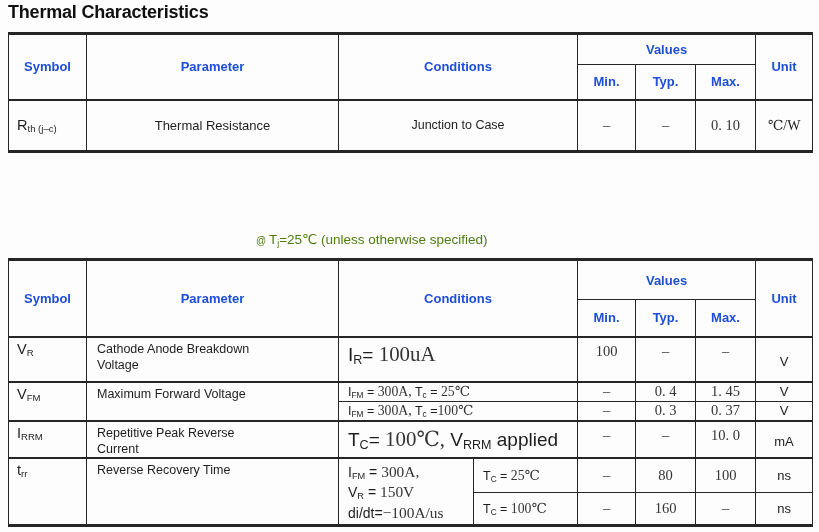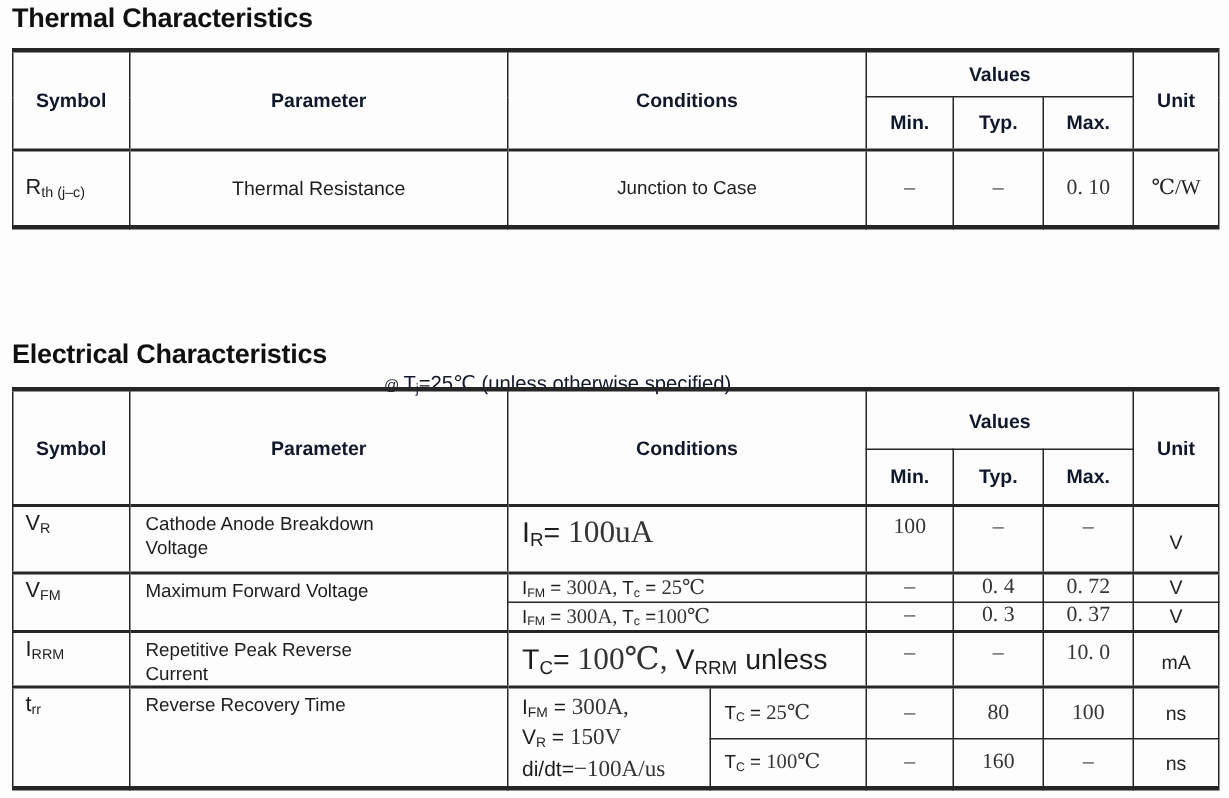--- a/index.html
+++ b/index.html
@@ -12,33 +12,33 @@
     font-family:"Liberation Sans","DejaVu Sans",sans-serif;color:var(--text);
     overflow:hidden;
   }
   .sec-title{
     position:absolute;left:8px;margin:0;font-size:18px;font-weight:700;color:#101010;
     letter-spacing:-0.2px;white-space:nowrap;
   }
   #thermal-title{top:2px;text-align:center;}
   #electrical-title{top:226px;}
   .subtitle{
-    position:absolute;left:256px;top:248px;font-size:13.5px;color:#0f172a;white-space:nowrap;
+    position:absolute;left:256px;top:231px;font-size:13.5px;color:#4d7c0f;white-space:nowrap;
   }
   .subtitle .at{font-size:10px;}
 
   table{
     position:absolute;left:8px;width:804px;border-collapse:collapse;table-layout:fixed;
     border-left:1px solid var(--line);border-right:1px solid var(--line);
     border-top:3px solid var(--line);border-bottom:3px solid var(--line);
   }
   #thermal-table{top:32px;}
   #electrical-table{top:258px;}
   td,th{border:1px solid var(--line);padding:0;overflow:hidden;}
-  th{font-weight:700;font-size:13px;text-align:center;vertical-align:middle;color:#0f172a;}
+  th{font-weight:700;font-size:13px;text-align:center;vertical-align:middle;color:#1d4ed8;}
   .bt2 td,.bt2 th{border-top:2px solid var(--line);}
 
   .h31{height:31px}.h35{height:35px}.h52{height:52px}
   .h40{height:40px}.h37{height:37px}.h49{height:45px}
   .h20{height:20px}.h19{height:19px}.h34{height:34px}.h33{height:33px}
 
   sub{font-size:0.66em;vertical-align:-0.24em;line-height:0;}
   .sym{font-size:14.5px;text-align:left;padding-left:8px;vertical-align:middle;}
   .sym-top{vertical-align:top;padding-top:3px;}
   .param-c{text-align:center;font-size:13px;vertical-align:middle;}
@@ -92,21 +92,20 @@
       <td class="param-c">Thermal Resistance</td>
       <td colspan="2" class="cond-c">Junction to Case</td>
       <td class="val">–</td>
       <td class="val">–</td>
       <td class="val">0. 10</td>
       <td class="unit unit-serif">℃/W</td>
     </tr>
   </tbody>
     </table>
 
-  <h1 id="electrical-title" class="sec-title">Electrical Characteristics</h1>
   <div class="subtitle"><span class="at">@  </span><span>T</span><sub>j</sub><span>=25℃ (unless  otherwise  specified)</span></div>
 
   <table id="electrical-table">
     <colgroup>
       <col style="width:78px">
         <col style="width:252px">
         <col style="width:135px">
         <col style="width:104px">
       <col style="width:58px">
         <col style="width:60px">
@@ -137,36 +136,36 @@
       <td class="val top">–</td>
       <td class="unit top">V</td>
     </tr>
 
     <tr class="h20 bt2">
       <td rowspan="2" class="sym sym-top"><span>V</span><sub>FM</sub></td>
       <td rowspan="2" class="param-l">Maximum Forward Voltage</td>
       <td colspan="2" class="cond-lm"><span>I</span><sub>FM</sub><span> = </span><span class="num">300A,</span><span>  T</span><sub>c</sub><span> = </span><span class="num">25℃</span></td>
       <td class="val">–</td>
       <td class="val">0. 4</td>
-      <td class="val">0. 72</td>
+      <td class="val">1. 45</td>
       <td class="unit">V</td>
     </tr>
     <tr class="h19">
       <td colspan="2" class="cond-lm"><span>I</span><sub>FM</sub><span> = </span><span class="num">300A,</span><span>  T</span><sub>c</sub><span> =</span><span class="num">100℃</span></td>
       <td class="val">–</td>
       <td class="val">0. 3</td>
       <td class="val">0. 37</td>
       <td class="unit">V</td>
     </tr>
 
     <tr class="h35 bt2">
       <td class="sym sym-top"><span>I</span><sub>RRM</sub></td>
       <td class="param-l">Repetitive Peak Reverse
 Current</td>
-      <td colspan="2" class="cond-lm cond-big"><span>T</span><sub>C</sub><span>=  </span><span class="num">100℃,</span><span>  V</span><sub>RRM</sub><span> unless</span></td>
+      <td colspan="2" class="cond-lm cond-big"><span>T</span><sub>C</sub><span>=  </span><span class="num">100℃,</span><span>  V</span><sub>RRM</sub><span> applied</span></td>
       <td class="val top">–</td>
       <td class="val top">–</td>
       <td class="val top">10. 0</td>
       <td class="unit top">mA</td>
     </tr>
 
     <tr class="h34 bt2">
       <td rowspan="2" class="sym sym-top"><span>t</span><sub>rr</sub></td>
       <td rowspan="2" class="param-l">Reverse Recovery Time</td>
       <td rowspan="2" class="cond-l">

